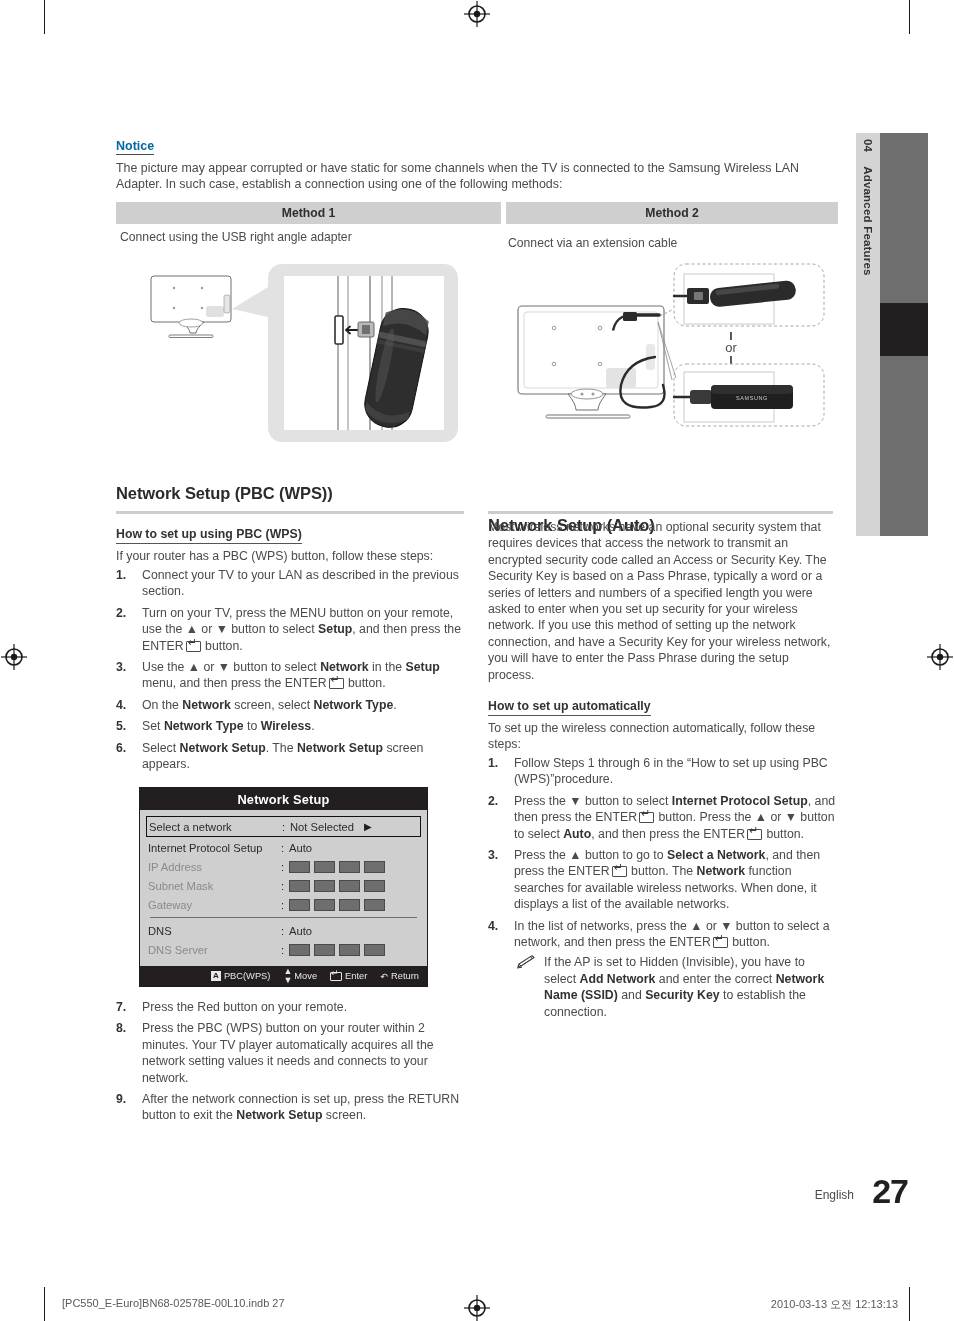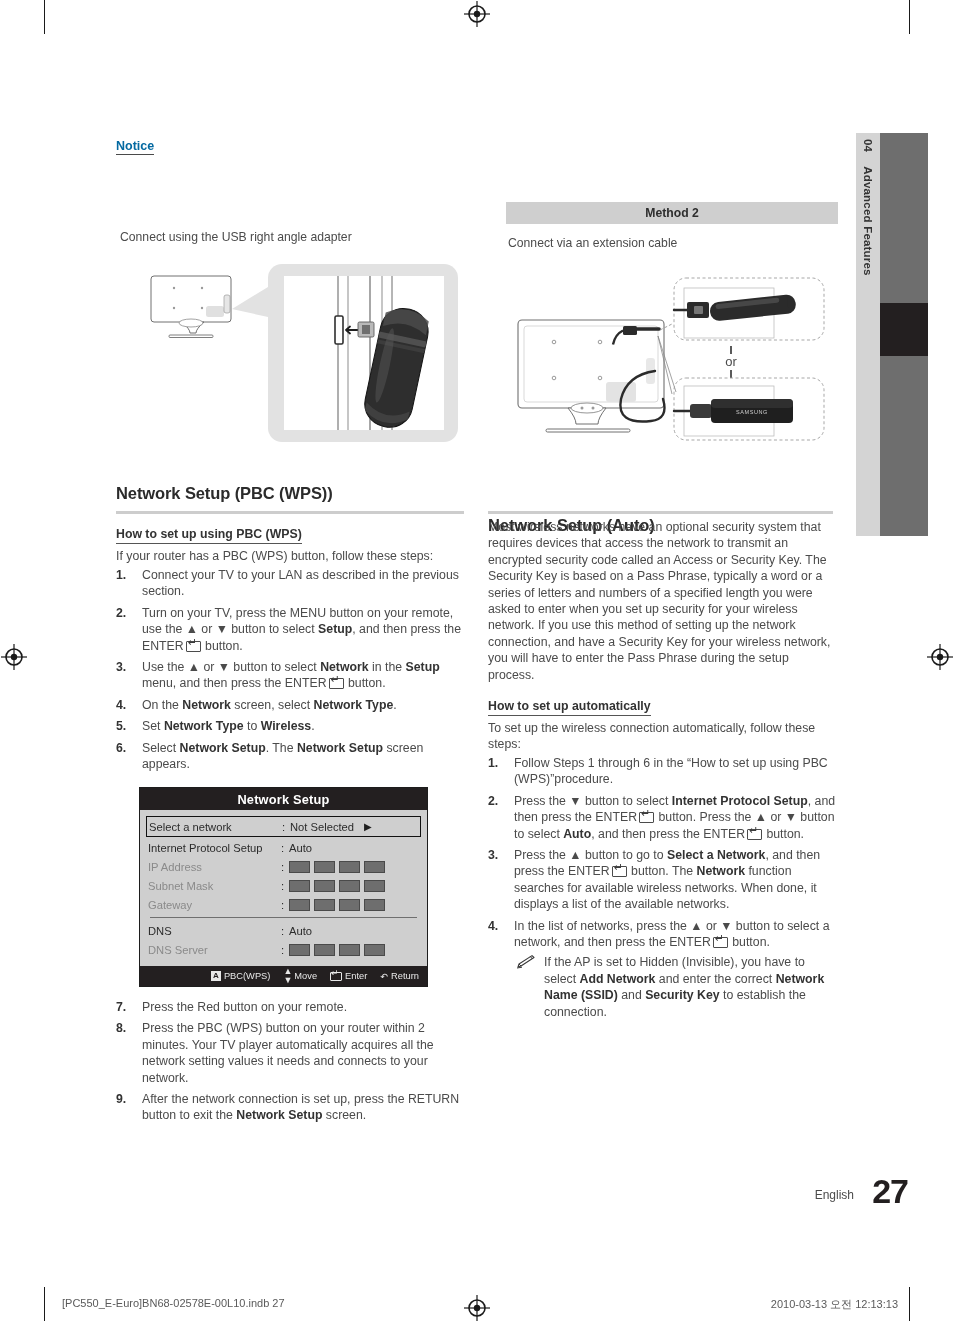--- a/index.html
+++ b/index.html
@@ -56,21 +56,21 @@
   }
   #m1hdr { left:116px; top:202px; width:385px; }
   #m2hdr { left:506px; top:202px; width:332px; }
   .method-cap { position:absolute; font-size:12.2px; color:#4b4b4b; }
   #m1cap { left:120px; top:230px; }
   #m2cap { left:508px; top:236px; }
 
   
   .illus { position:absolute; }
   #illus1 { left:116px; top:262px; width:385px; height:185px; }
-  #illus2 { left:506px; top:266px; width:332px; height:185px; }
+  #illus2 { left:506px; top:252px; width:332px; height:185px; }
 
   
   .sec-title {
     position:absolute; font-size:16.5px; font-weight:bold; color:#2b2b2b;
     letter-spacing:-0.1px;
   }
   .sec-rule { position:absolute; height:3px; background:#cdcdcd; }
   #secL { left:116px; top:484px; }
   #secLrule { left:116px; top:511px; width:348px; }
   #secR { left:488px; top:484px;margin-top:32px; }
@@ -221,21 +221,23 @@
   <div class="side-bar"></div>
   <div class="side-bar-active"></div>
   <div class="side-tab">
     <div class="vtext">
       <span>04</span>
       <span>Advanced Features</span>
     </div>
   </div>
 
   <div class="notice-head">Notice</div>
-
+  <div class="notice-body">The picture may appear corrupted  or have static for some channels when the TV is connected to the Samsung Wireless LAN Adapter. In such case, establish a connection using one of the following methods:</div>
+
+  <div class="method-hdr" id="m1hdr">Method 1</div>
   <div class="method-hdr" id="m2hdr">Method 2</div>
   <div class="method-cap" id="m1cap">Connect using the USB right angle adapter</div>
   <div class="method-cap" id="m2cap">Connect via an extension cable</div>
 
   <div class="illus" id="illus1">
     <svg width="385" height="185" viewBox="0 0 385 185">
 
       <rect x="152" y="2" width="190" height="178" rx="14" fill="#e2e2e2"></rect>
       <rect x="168" y="14" width="160" height="154" fill="#ffffff"></rect>
 

